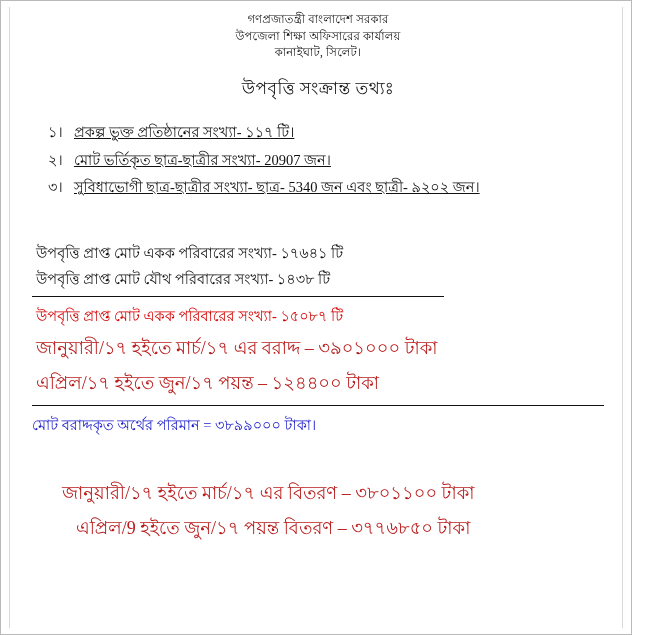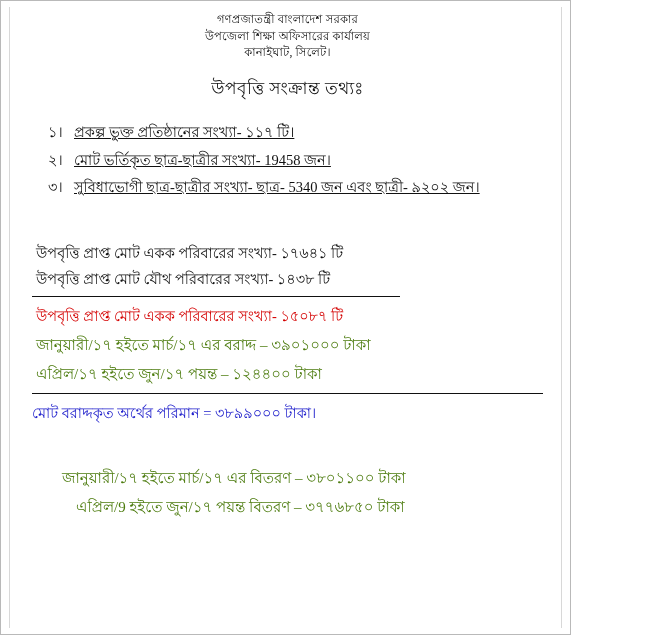--- a/index.html
+++ b/index.html
@@ -8,21 +8,21 @@
     background: #ffffff;
   }
   body {
     width: 665px;
     height: 635px;
     font-family: "Liberation Serif", "DejaVu Serif", serif;
     overflow: hidden;
   }
   .page {
     position: relative;
-    width: 571px;
+    width: 632px;
     height: 635px;
     box-sizing: border-box;
     border: 1px solid #b9b9b9;
     background: #fff;
   }
   .inner {
     position: absolute;
     left: 8px;
     top: 6px;
     right: 8px;
@@ -101,22 +101,22 @@
     text-align: center;
     font-weight: bold;
     font-size: 16.5px;
     color: #111;
     margin-top: 16px;
     margin-bottom: 12px;
     letter-spacing: 0.4px;
   }
 
   .blue {
-    color: #4d7c0f;
-    font-size: 15px;
+    color: #b91c1c;
+    font-size: 18px;
     line-height: 1.95;
     white-space: nowrap;
   }
   .blue-center {
     color: #2222cc;
     font-size: 14.5px;
     line-height: 1.9;
     white-space: nowrap;
   }
   .indent-1 { padding-left: 4px; }
@@ -135,21 +135,21 @@
       <div>কানাইঘাট, সিলেট।</div>
     </div>
 
     <div class="title">উপবৃত্তি সংক্রান্ত তথ্যঃ</div>
 
     <div class="list">
       <div class="row">
         <span class="num">১।</span><span class="u">প্রকল্প ভুক্ত প্রতিষ্ঠানের সংখ্যা- ১১৭ টি।</span>
       </div>
       <div class="row">
-        <span class="num">২।</span><span class="u">মোট ভর্তিকৃত ছাত্র-ছাত্রীর সংখ্যা- 19458 জন।</span>
+        <span class="num">২।</span><span class="u">মোট ভর্তিকৃত ছাত্র-ছাত্রীর সংখ্যা- 20907 জন।</span>
       </div>
       <div class="row">
         <span class="num">৩।</span><span class="u">সুবিধাভোগী ছাত্র-ছাত্রীর সংখ্যা- ছাত্র- 5340 জন এবং ছাত্রী- ৯২০২ জন।</span>
       </div>
     </div>
 
     <div class="gap-lg"></div>
 
     <div class="blk indent-1">উপবৃত্তি প্রাপ্ত মোট একক পরিবারের সংখ্যা- ১৭৬৪১ টি</div>
     <div class="blk indent-1">উপবৃত্তি প্রাপ্ত মোট যৌথ পরিবারের সংখ্যা-  ১৪৩৮ টি</div>

